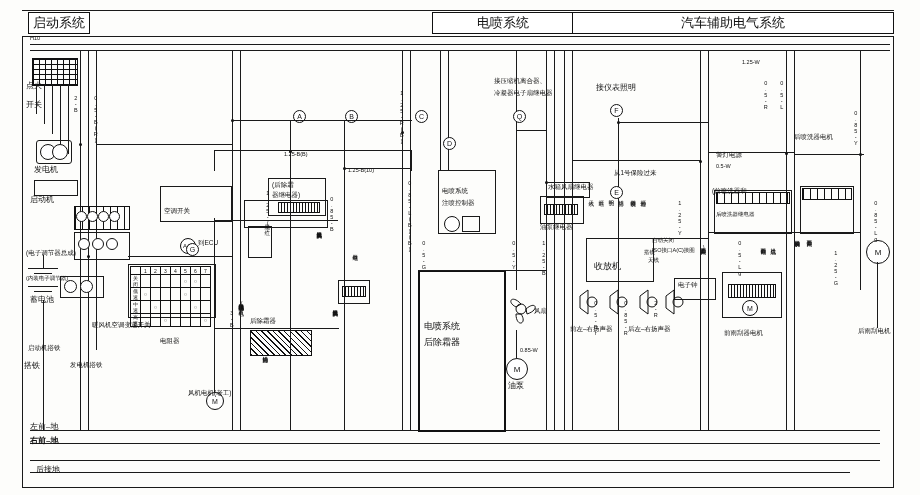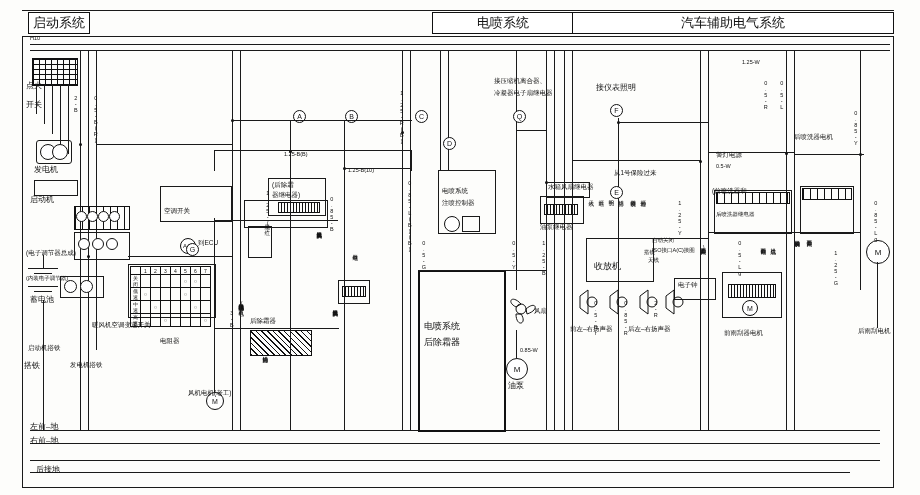--- a/index.html
+++ b/index.html
@@ -79,21 +79,21 @@
   <div class="ln h" style="left:28px;top:286px;width:30px;"></div>
   <div class="ln h" style="left:34px;top:291px;width:18px;"></div>
   <div class="ln v" style="left:43px;top:255px;height:14px;"></div>
   <div class="lbl" style="left:30px;top:296px;">蓄电池</div>
   <div class="ln v" style="left:43px;top:300px;height:130px;"></div>
 
   <div class="lbl sm" style="left:28px;top:345px;">启动机搭铁</div>
   <div class="lbl sm" style="left:70px;top:362px;">发电机搭铁</div>
   <div class="lbl" style="left:24px;top:362px;">搭铁</div>
   <div class="lbl" style="left:30px;top:423px;">左前–地</div>
-  <div class="lbl" style="left:30px;top:437px;">右前–地</div>
+  <div class="lbl" style="left:30px;top:437px;font-weight:bold;">右前–地</div>
   <div class="lbl" style="left:36px;top:466px;">后接地</div>
 
   <div class="ln v" style="left:80px;top:50px;height:380px;"></div>
   <div class="ln v" style="left:88px;top:50px;height:380px;"></div>
   <div class="ln v" style="left:96px;top:50px;height:300px;"></div>
   <div class="lbl xs vert" style="left:92px;top:95px;">0.5-B(R)</div>
   <div class="lbl xs vert" style="left:72px;top:95px;">2-B</div>
 
   <div class="conn" style="left:74px;top:206px;width:54px;height:22px;"></div>
   <div class="circ" style="left:76px;top:211px;width:9px;height:9px;"></div>

